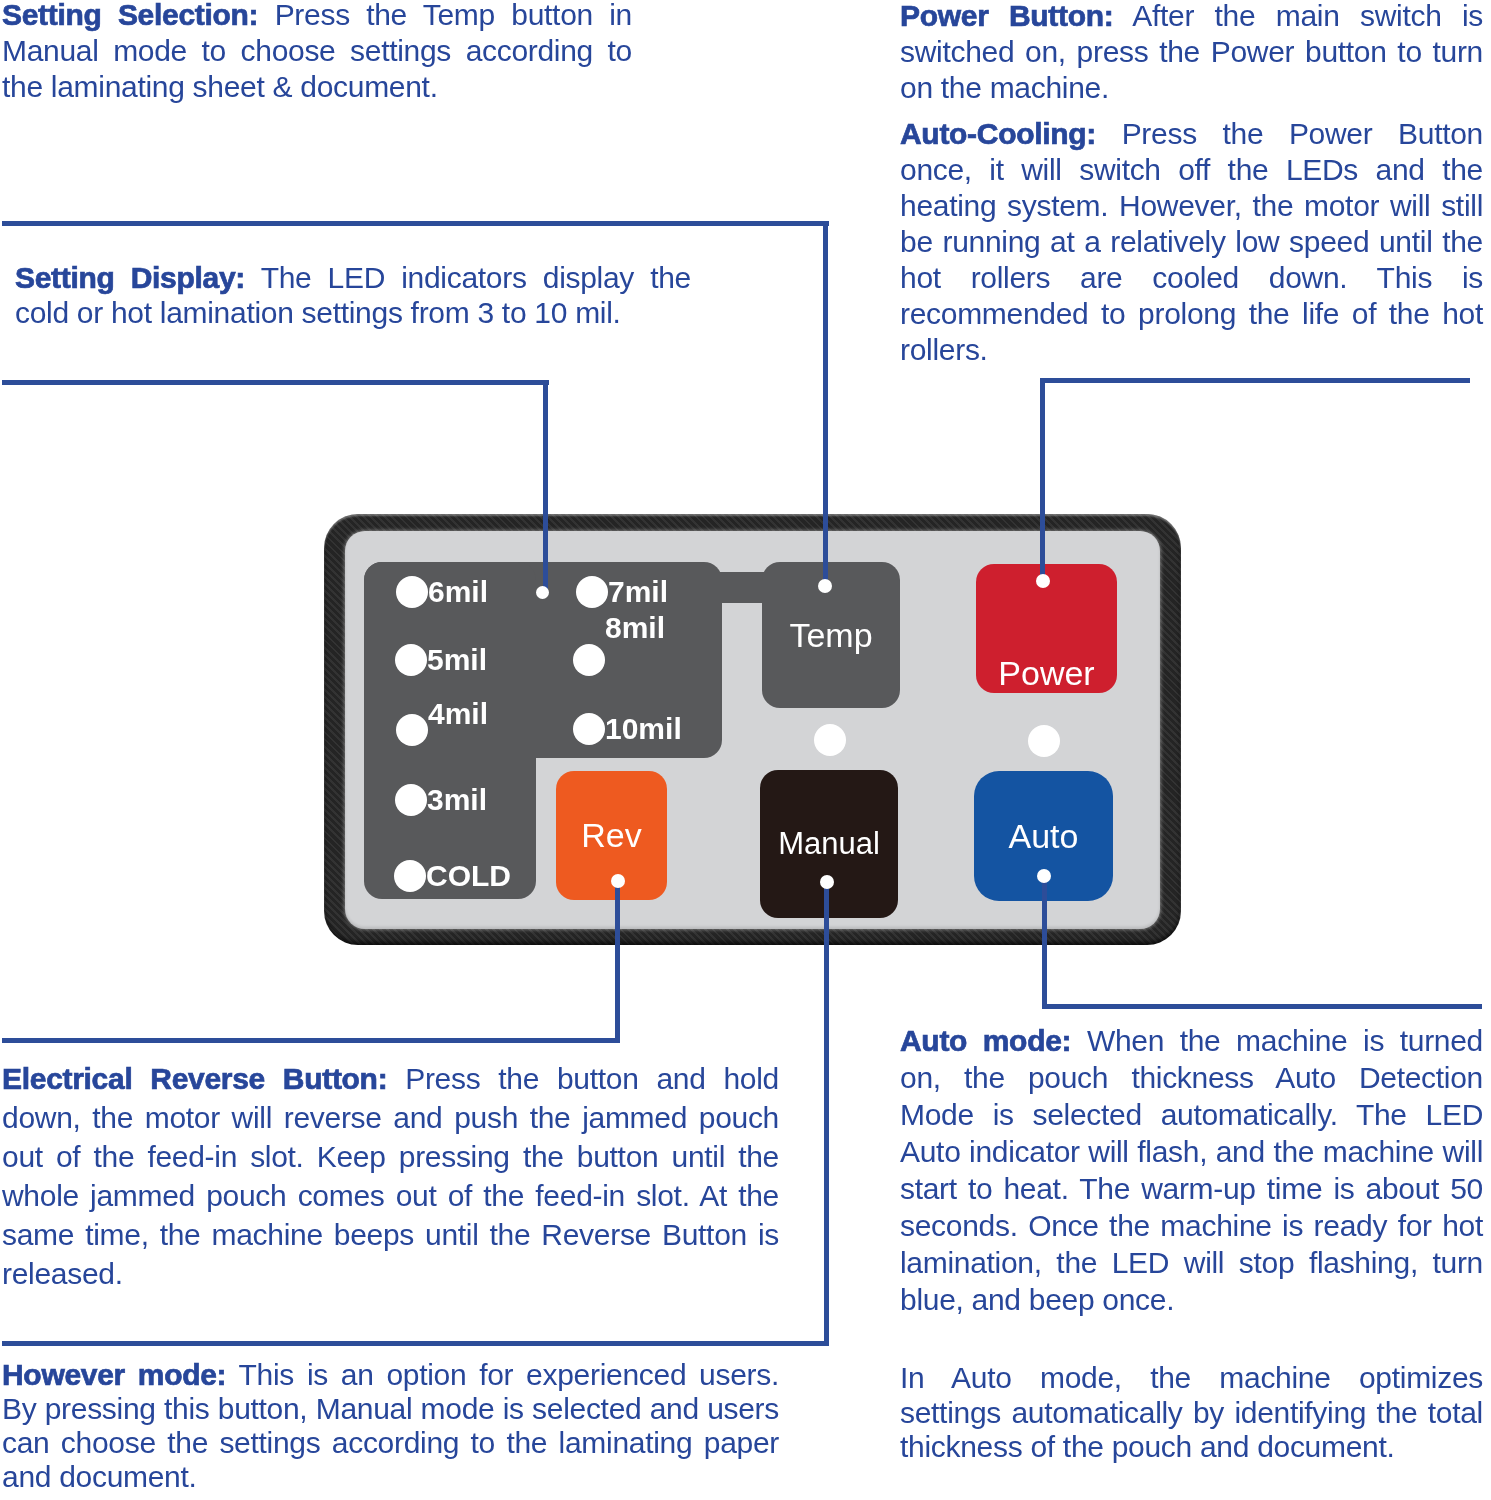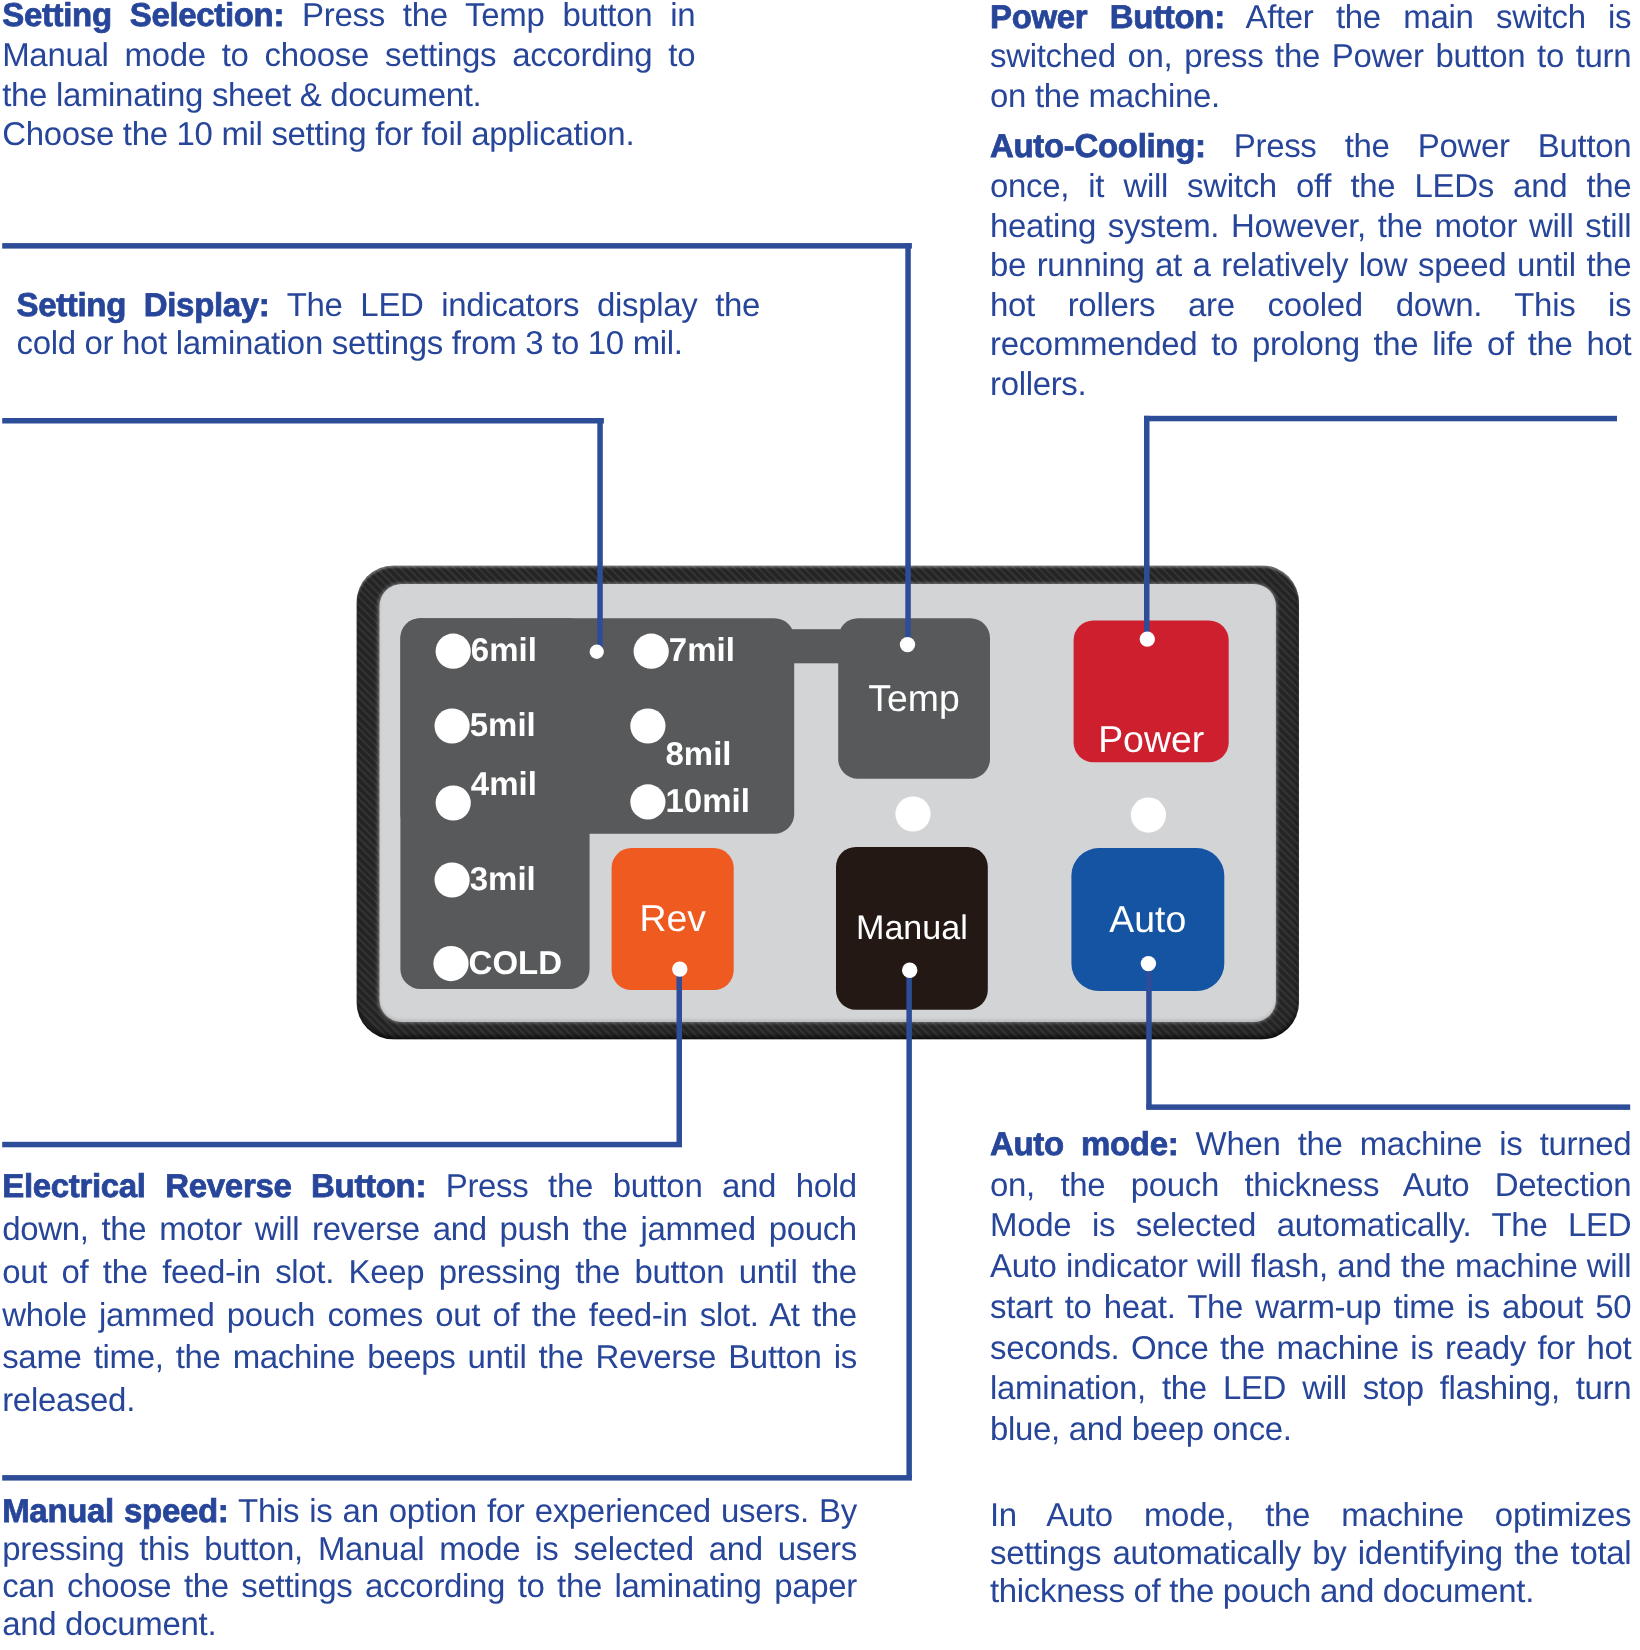--- a/index.html
+++ b/index.html
@@ -41,33 +41,32 @@
     position:absolute;border-radius:18px;color:#ffffff;z-index:4;
     display:flex;align-items:center;justify-content:center;
     font-size:34px;font-weight:400;letter-spacing:0;
   }
 </style>
 </head>
 <body>
 
 <div class="blk" style="left:2px;top:-3px;width:630px;">
   <p><b>Setting Selection:</b> <span>Press the Temp button in Manual mode to choose settings according to the laminating sheet &amp; document.</span></p>
-  <p><span>Choose the 10 mil setting for foil application.</span></p>
 </div>
 
 <div class="blk" style="left:2px;top:260px;width:676px;line-height:35px;margin-left:13px;">
   <p><b>Setting Display:</b> <span>The LED indicators display the cold or hot lamination settings from 3 to 10 mil.</span></p>
 </div>
 
 <div class="blk" style="left:2px;top:1059px;width:777px;line-height:39px;">
   <p><b>Electrical Reverse Button:</b> <span>Press the button and hold down, the motor will reverse and push the jammed pouch out of the feed-in slot. Keep pressing the button until the whole jammed pouch comes out of the feed-in slot. At the same time, the machine beeps until the Reverse Button is released.</span></p>
 </div>
 
 <div class="blk" style="left:2px;top:1358px;width:777px;line-height:34px;">
-  <p><b>Manual speed:</b> <span>This is an option for experienced users. By pressing this button, Manual mode is selected and users can choose the settings according to the laminating paper and document.</span></p>
+  <p><b>However mode:</b> <span>This is an option for experienced users. By pressing this button, Manual mode is selected and users can choose the settings according to the laminating paper and document.</span></p>
 </div>
 
 <div class="blk" style="left:900px;top:-2px;width:583px;">
   <p><b>Power Button:</b> <span>After the main switch is switched on, press the Power button to turn on the machine.</span></p>
 </div>
 
 <div class="blk" style="left:900px;top:116px;width:583px;">
   <p><b>Auto-Cooling:</b> <span>Press the Power Button once, it will switch off the LEDs and the heating system. However, the motor will still be running at a relatively low speed until the hot rollers are cooled down. This is recommended to prolong the life of the hot rollers.</span></p>
 </div>
 
@@ -91,21 +90,21 @@
 <div class="led" style="left:395px;top:644px;"></div>
 <div class="led" style="left:573px;top:644px;"></div>
 <div class="led" style="left:396px;top:714px;"></div>
 <div class="led" style="left:573px;top:713px;"></div>
 <div class="led" style="left:395px;top:784px;"></div>
 <div class="led" style="left:394px;top:860px;"></div>
 
 <span class="ledlbl" style="left:428px;top:574px;">6mil</span>
 <span class="ledlbl" style="left:608px;top:574px;">7mil</span>
 <span class="ledlbl" style="left:427px;top:642px;">5mil</span>
-<span class="ledlbl" style="left:605px;top:668px;">8mil</span>
+<span class="ledlbl" style="left:605px;top:610px;">8mil</span>
 <span class="ledlbl" style="left:428px;top:696px;">4mil</span>
 <span class="ledlbl" style="left:605px;top:711px;">10mil</span>
 <span class="ledlbl" style="left:427px;top:782px;">3mil</span>
 <span class="ledlbl" style="left:426px;top:858px;">COLD</span>
 
 <div class="btn" style="left:762px;top:562px;width:138px;height:146px;background:#58595b;">
     <span>Temp</span>
   </div>
 <div class="btn" style="left:976px;top:564px;width:141px;height:129px;background:#ce1f2e;align-items:flex-end;">
     <span>Power</span>

